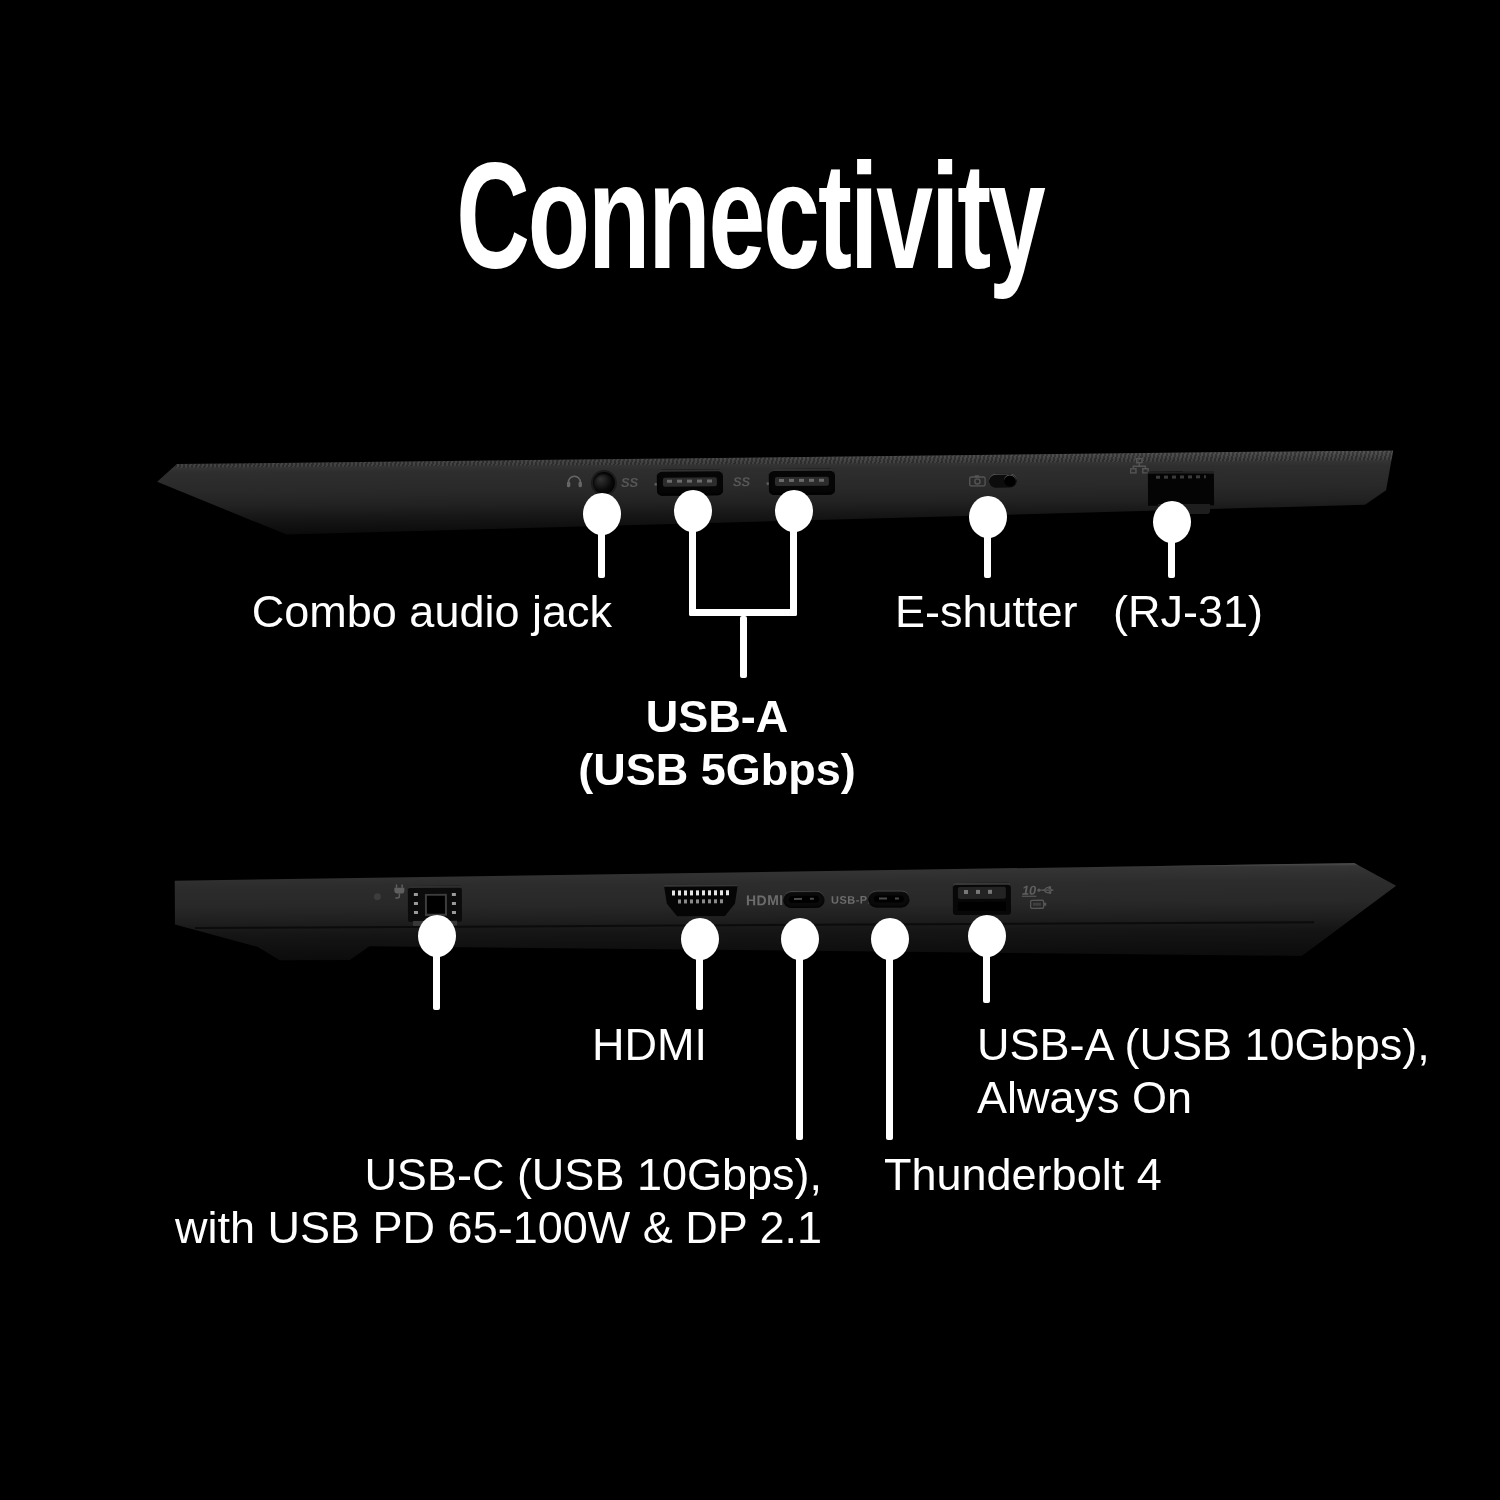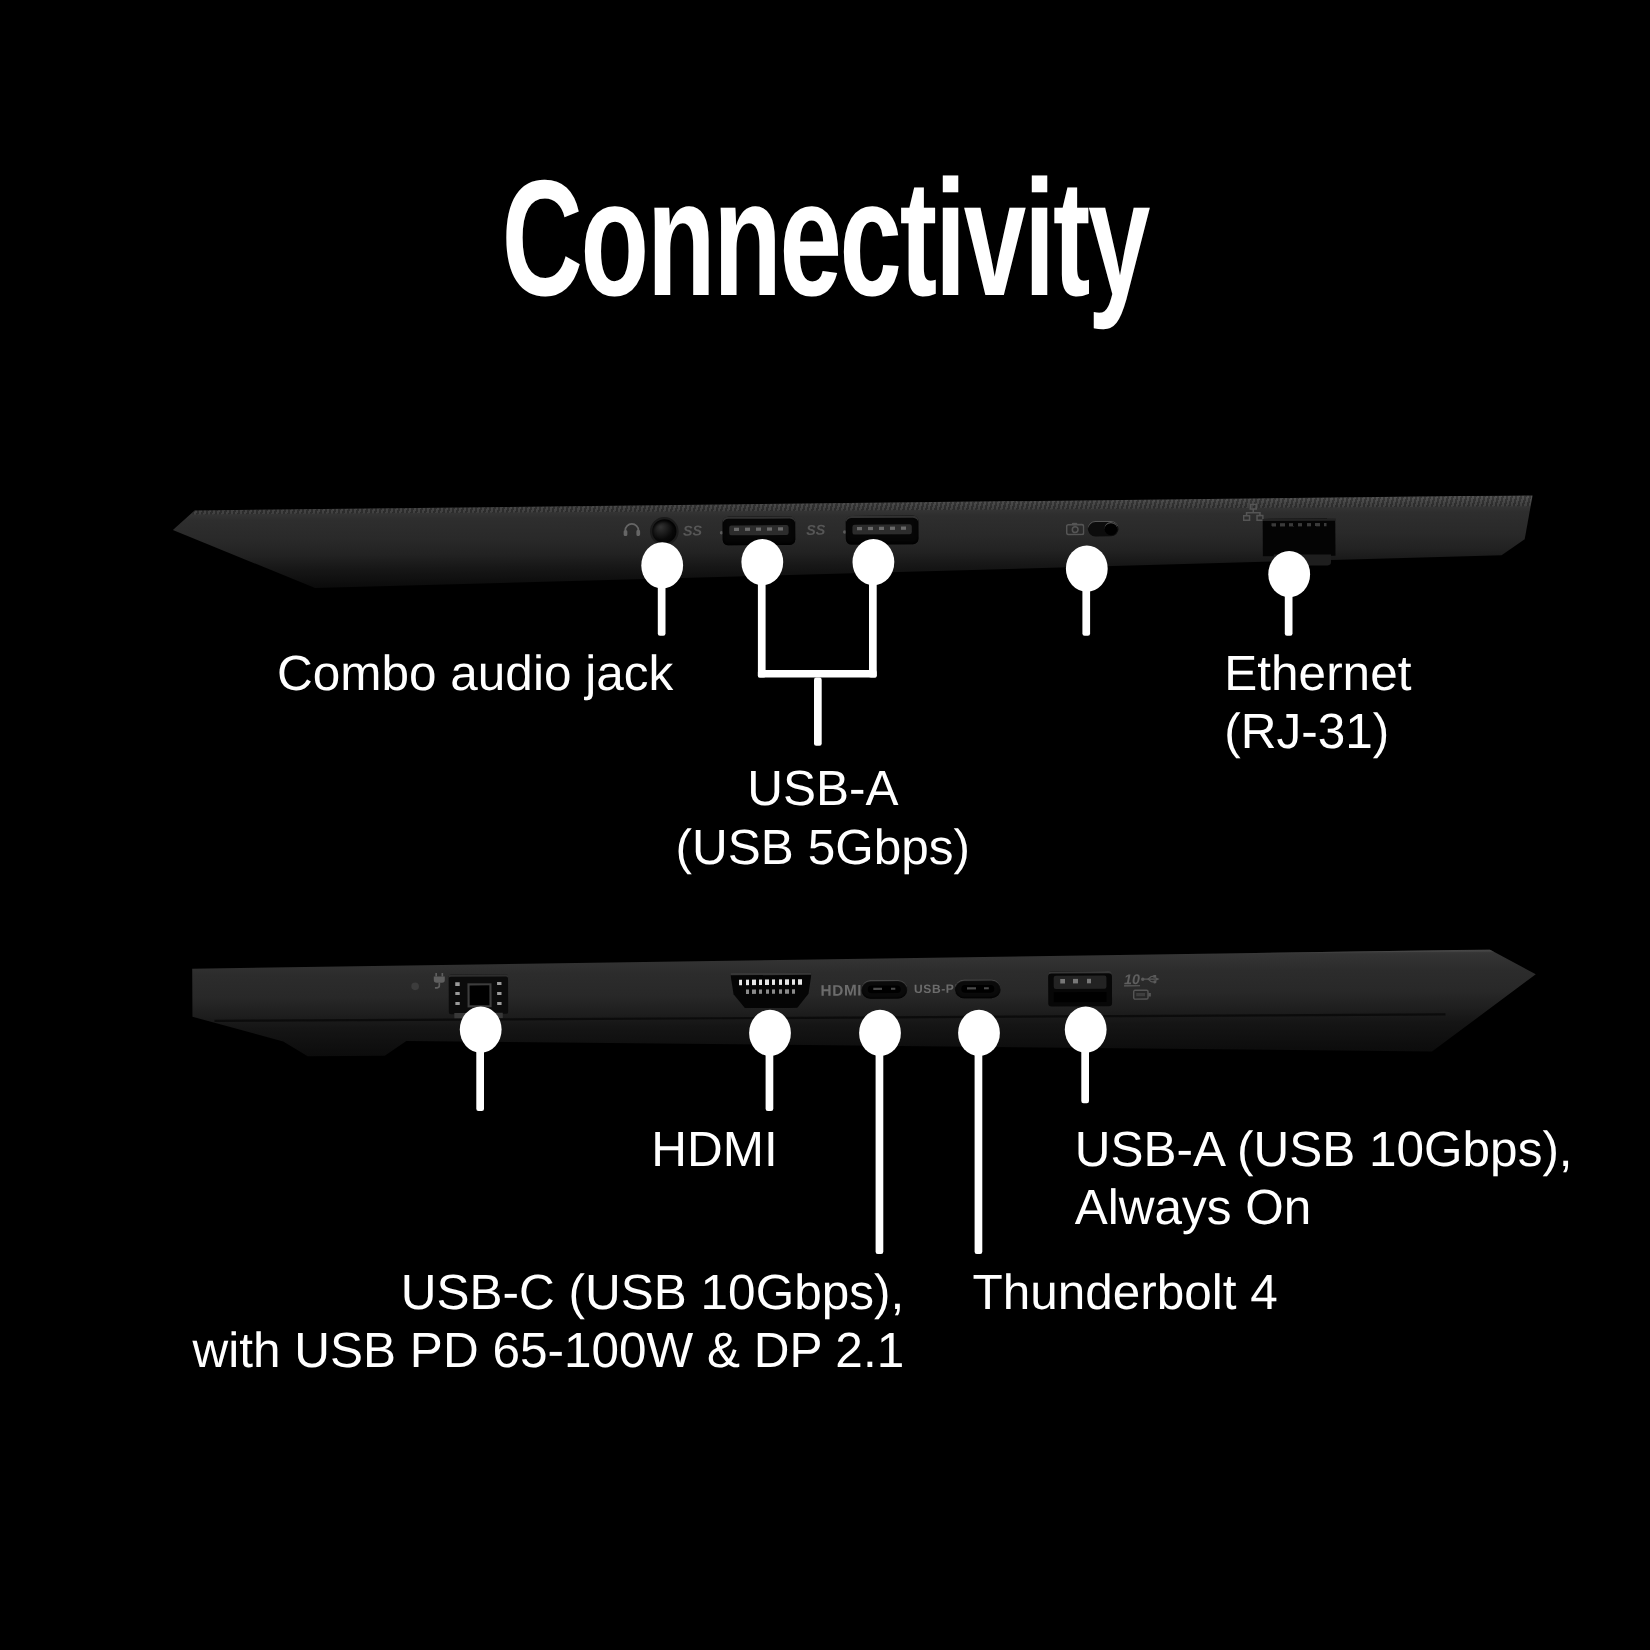--- a/index.html
+++ b/index.html
@@ -178,25 +178,25 @@
 
   <div class="callout" style="left:598px;top:514px;height:64px;"></div>
   <div class="callout" style="left:689px;top:511px;height:105px;"></div>
   <div class="callout" style="left:790px;top:511px;height:105px;"></div>
   <div class="cbar" style="left:689px;top:609px;width:108px;"></div>
   <div class="cline" style="left:740px;top:616px;height:62px;"></div>
   <div class="callout" style="left:984px;top:517px;height:61px;"></div>
   <div class="callout" style="left:1168px;top:522px;height:56px;"></div>
 
   <div class="label" style="right:888px;top:585px;text-align:left;">Combo audio jack</div>
+  <div class="label" style="left:895px;top:585px;">E-shutter</div>
   <div class="label" style="left:1113px;top:585px;">
-    <div>Ethernet</div>
     <div>(RJ-31)</div>
   </div>
-  <div class="label" style="left:548px;top:690px;width:400px;text-align:center;">
+  <div class="label" style="left:517px;top:690px;width:400px;text-align:center;font-weight:bold;">
     <div>USB-A</div>
     <div>(USB 5Gbps)</div>
   </div>
 
   <div class="laptop-bottom">
 
     <div class="status-led" style="left:204px;top:27px;"></div>
 
     <svg style="position:absolute;left:222px;top:18px" width="15" height="16" viewBox="0 0 15 16">
       <g stroke="#5f5f5f" stroke-width="1.5" fill="none">

